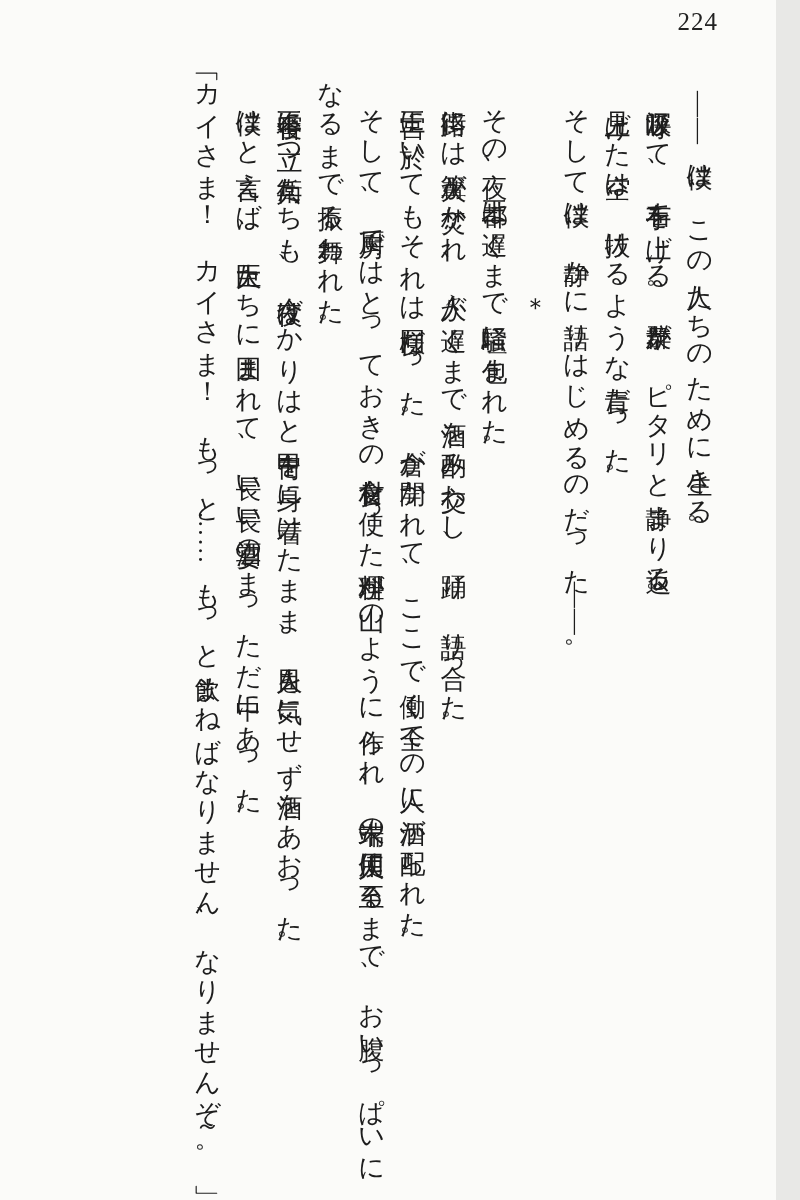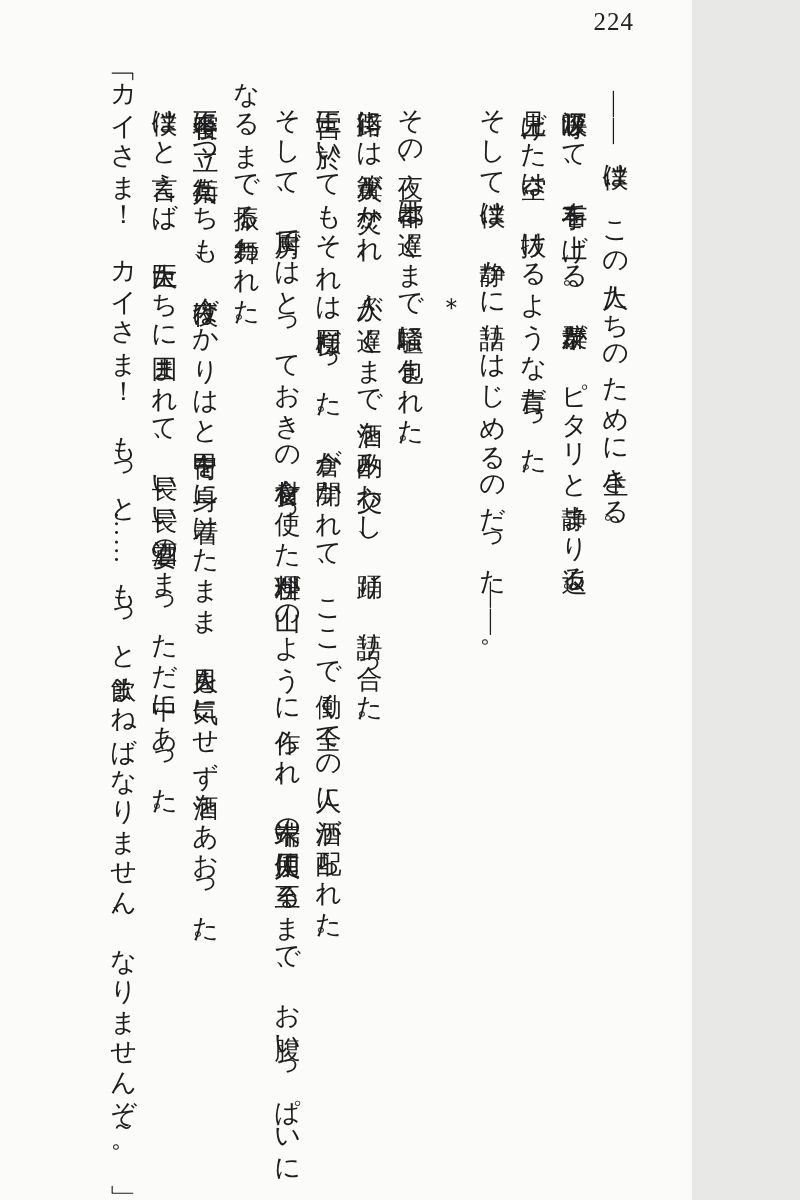--- a/index.html
+++ b/index.html
@@ -2,27 +2,26 @@
 <html><head>
 <meta charset="utf-8">
 <style>
   html, body {
     margin: 0;
     padding: 0;
     background: #e8e8e6;
   }
   .page {
     position: relative;
-    width: 648px;
+    width: 776px;
     height: 1200px;
     background: #fbfbf9;
     font-family: "Liberation Serif", "DejaVu Serif", serif;
     color: #1d1d1d;
     overflow: hidden;
-    padding-left: 44px;
   }
   .page-number {
     position: absolute;
     top: 8px;
     right: 58px;
     font-size: 25px;
     letter-spacing: 1px;
     color: #222;
   }
   .text-block {

